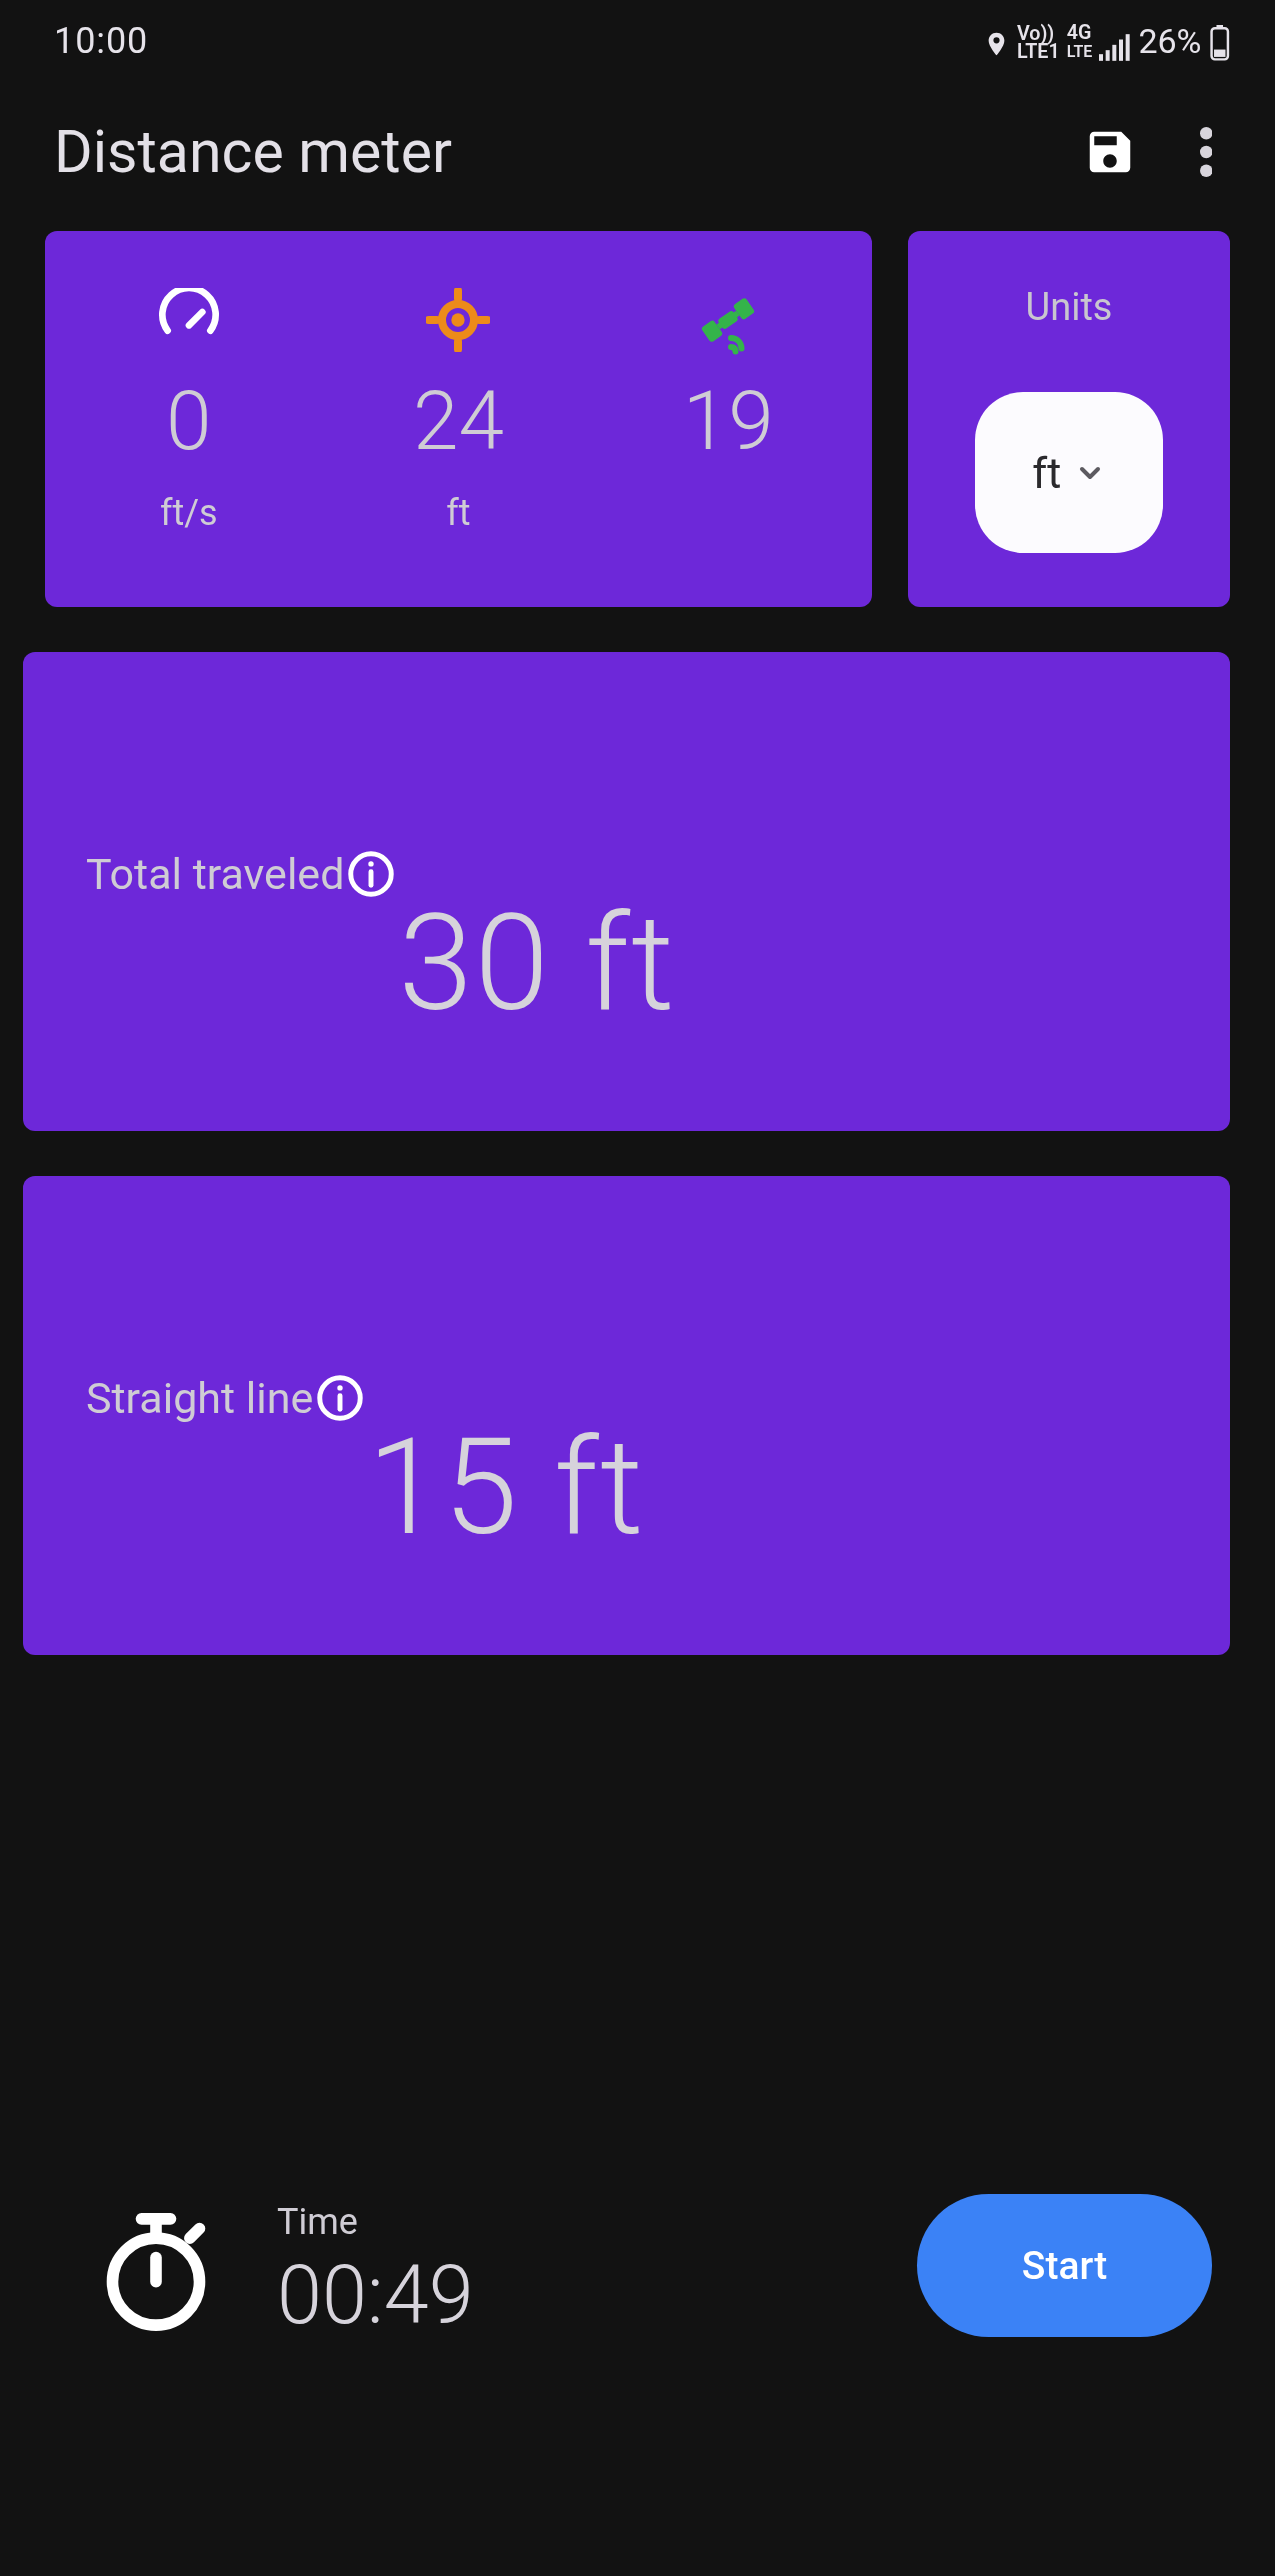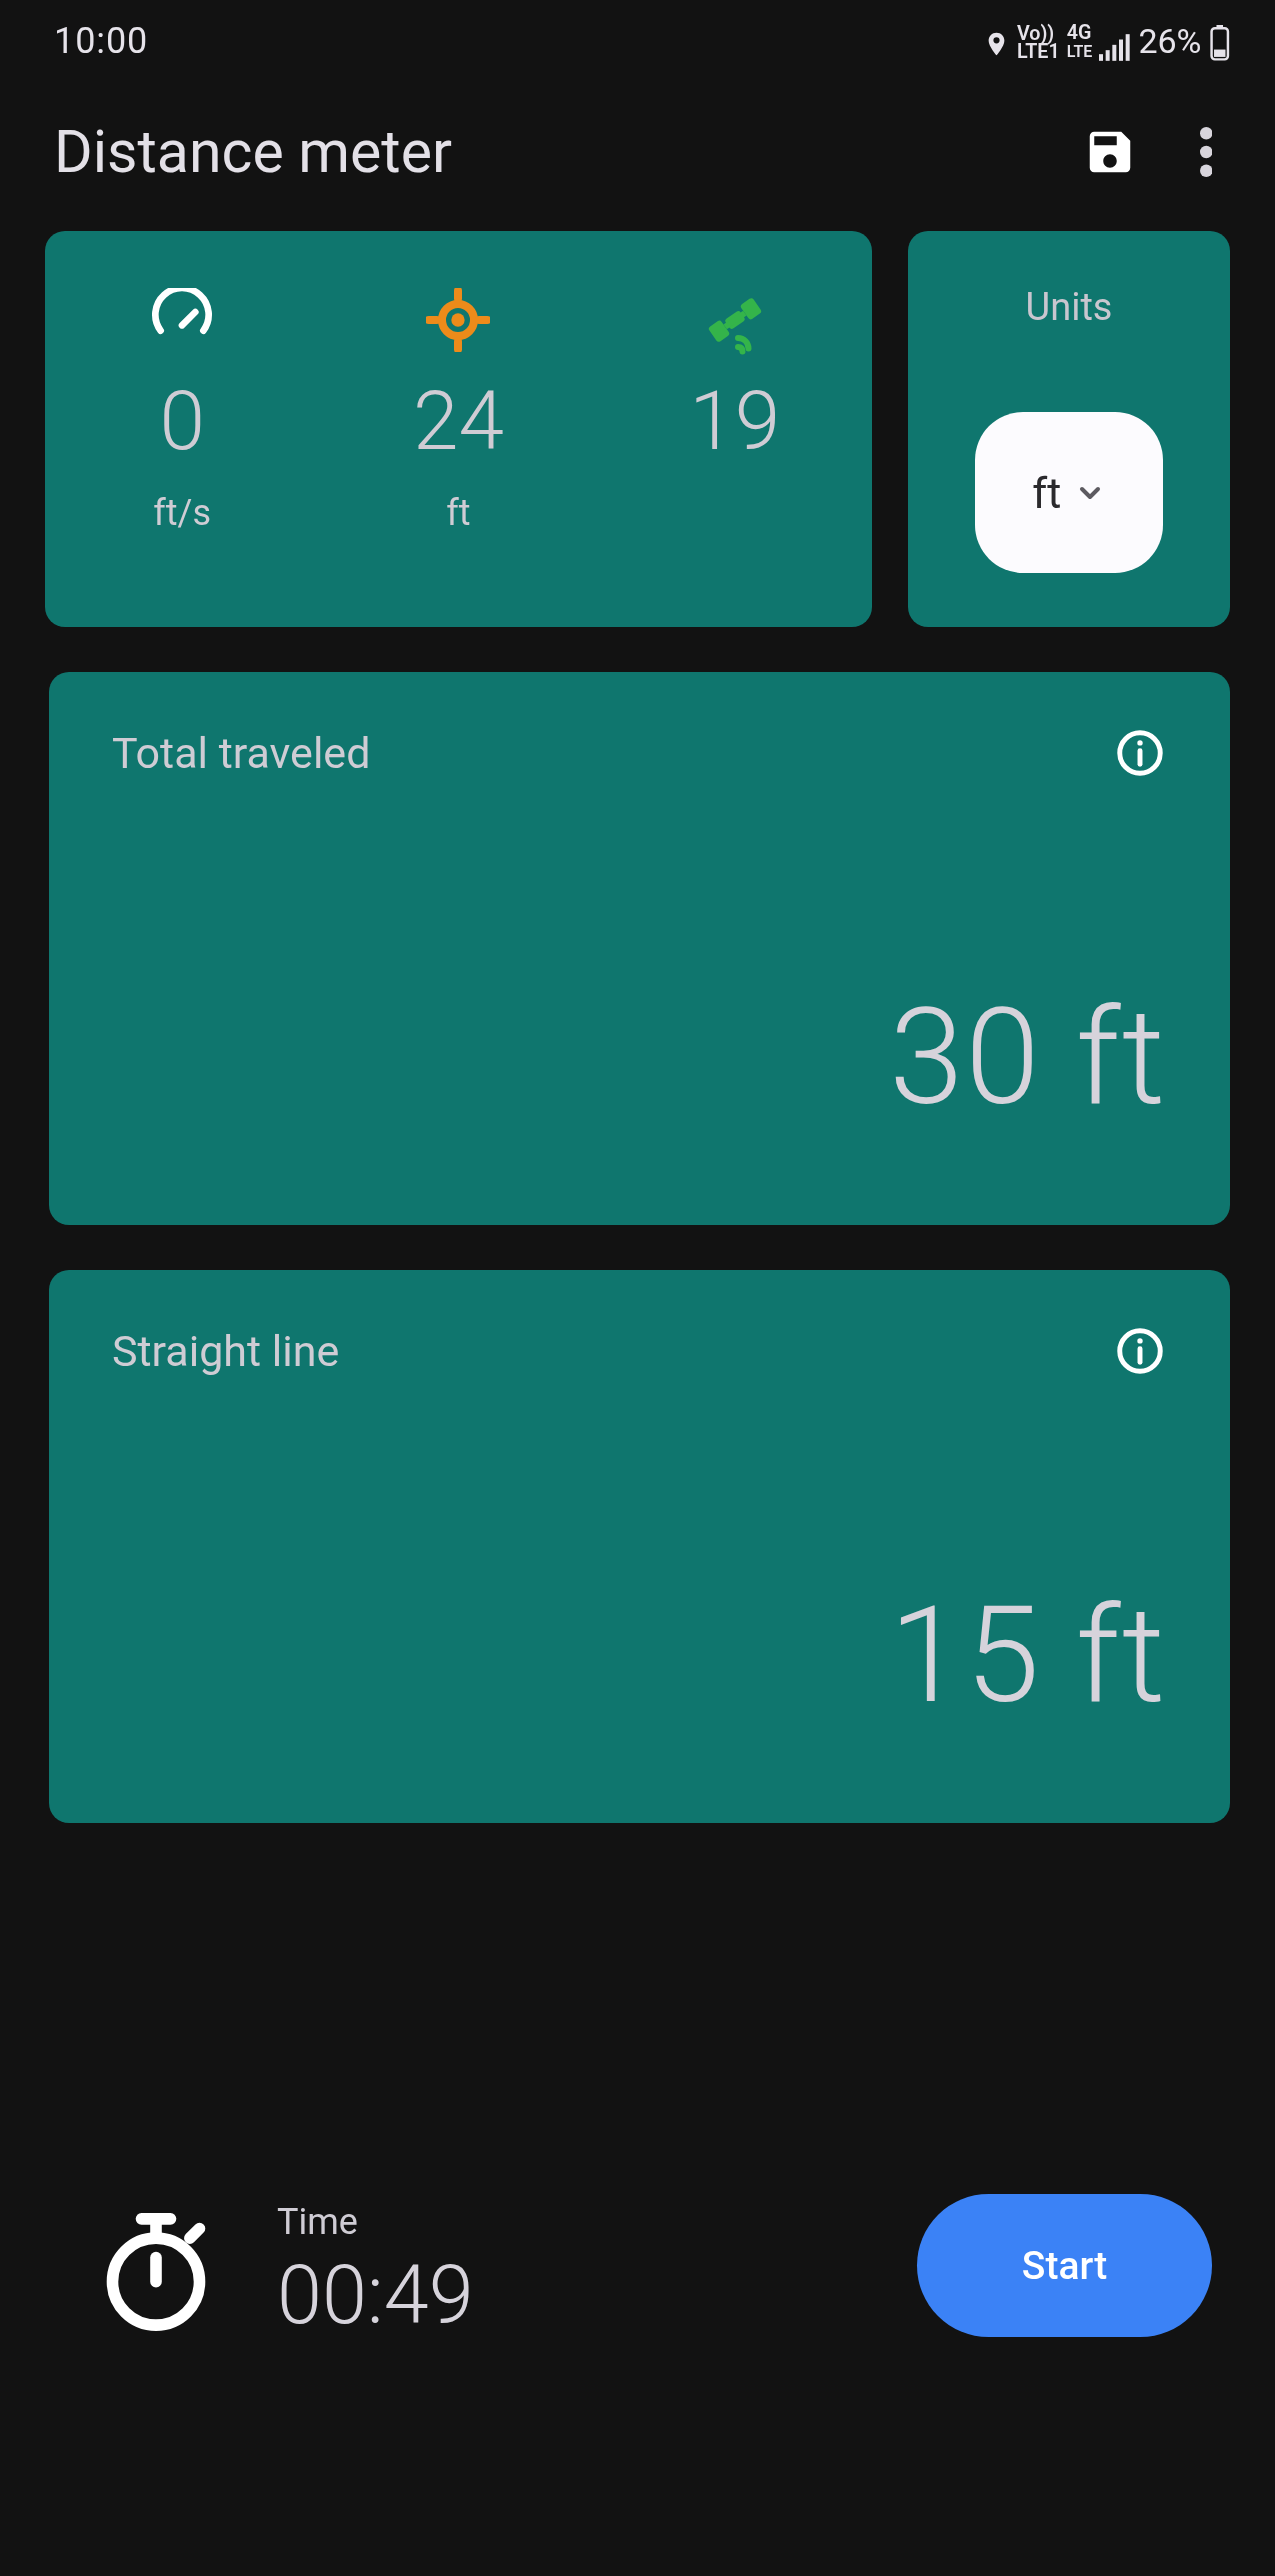--- a/index.html
+++ b/index.html
@@ -37,23 +37,22 @@
   .app-title {
     flex: 1;
     font-size: 59px;
     font-weight: 400;
     color: #e3e0e7;
   }
   .app-actions { display: flex; align-items: center; gap: 63px; padding-right: 18px; }
 
   
   .card {
-    background: #0f766e;
-    border-radius: 20px;
-    gap: 20px;
+    background: #6d28d9;
+    border-radius: 12px;
   }
 
   
   .top-row {
     display: flex;
     gap: 36px;
     padding: 0 45px;
   }
   .stats-card {
     flex: 1;
@@ -89,24 +88,24 @@
     height: 161px;
     display: flex;
     align-items: center;
     justify-content: center;
     gap: 12.5px;
     font-size: 43px;
   }
 
   
   .metric-card {
-    margin: 45px 45px 0 49px;
+    margin: 45px 45px 0 23px;
     padding: 54px 63px 89px 63px;
     display: flex;
-    flex-direction: column;
+    flex-direction: row;
     text-align: center;
   }
   .metric-header {
     display: flex;
     align-items: center;
     justify-content: space-between;
   }
   .metric-title { font-size: 43px; color: #cfccd4; }
   .metric-value {
     align-self: flex-end;

